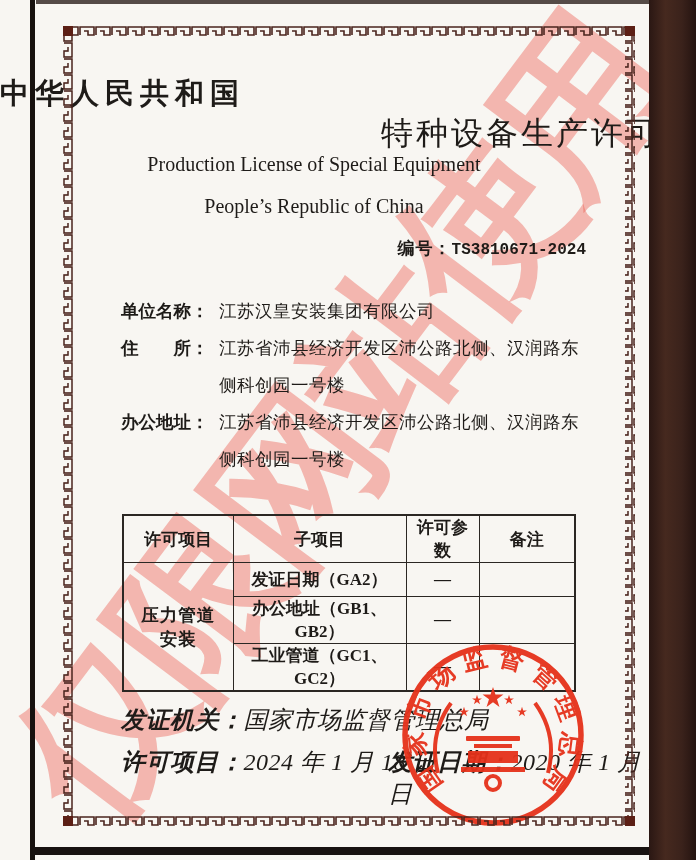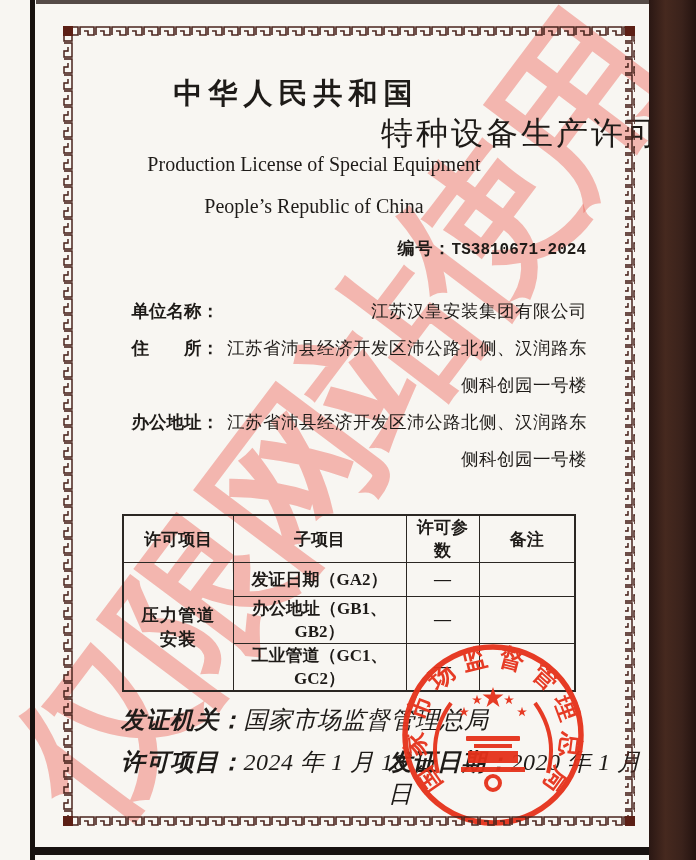--- a/index.html
+++ b/index.html
@@ -21,32 +21,32 @@
     transform:rotate(-53deg);transform-origin:center;
     font-size:165px;font-weight:bold;letter-spacing:-8px;white-space:nowrap;
     text-align:center;line-height:180px;
     color:rgba(233,80,65,0.38);
     font-family:"Liberation Serif","DejaVu Serif",serif;
   }
   
   .gk-border{position:absolute;left:63px;top:26px;z-index:5;pointer-events:none;}
   
   .content{position:absolute;left:0;top:0;width:696px;height:860px;z-index:2;}
-  .title-cn-1{position:absolute;top:74px;left:0;width:592px;text-align:center;
+  .title-cn-1{position:absolute;top:74px;left:0;width:592px;
     font-size:29px;font-weight:bold;letter-spacing:6px;}
   .title-cn-2{position:absolute;top:112px;left:0;width:696px;text-align:right;
     font-size:32px;font-weight:normal;letter-spacing:3px;}
   .title-en{position:absolute;left:0;width:628px;text-align:center;font-size:20px;}
   .title-en-1{top:153px;}
   .title-en-2{top:181px;margin-top:14px;}
   .serial{position:absolute;top:237px;right:110px;font-size:17px;}
   .serial .lbl{font-weight:600;letter-spacing:1px;}
   .serial .val{font-family:"Liberation Mono","DejaVu Sans Mono",monospace;font-weight:700;font-size:16px;}
   .fields{position:absolute;left:121px;top:293px;width:470px;font-size:17.5px;}
-  .field-row{display:flex;line-height:37px;text-align:right;}
+  .field-row{display:flex;line-height:37px;}
   .field-row .flabel{width:98px;flex:0 0 98px;font-weight:600;white-space:pre;}
   .field-row .fvalue{width:368px;flex:0 0 368px;letter-spacing:.5px;}
   .statement{position:absolute;left:140px;top:487px;font-size:17.5px;font-weight:600;letter-spacing:.5px;}
   table.license{
     position:absolute;left:122px;top:514px;width:452px;
     border-collapse:collapse;table-layout:fixed;
     font-size:17px;
   }
   table.license th,table.license td{
     border:1.6px solid #2b2723;text-align:center;vertical-align:middle;

